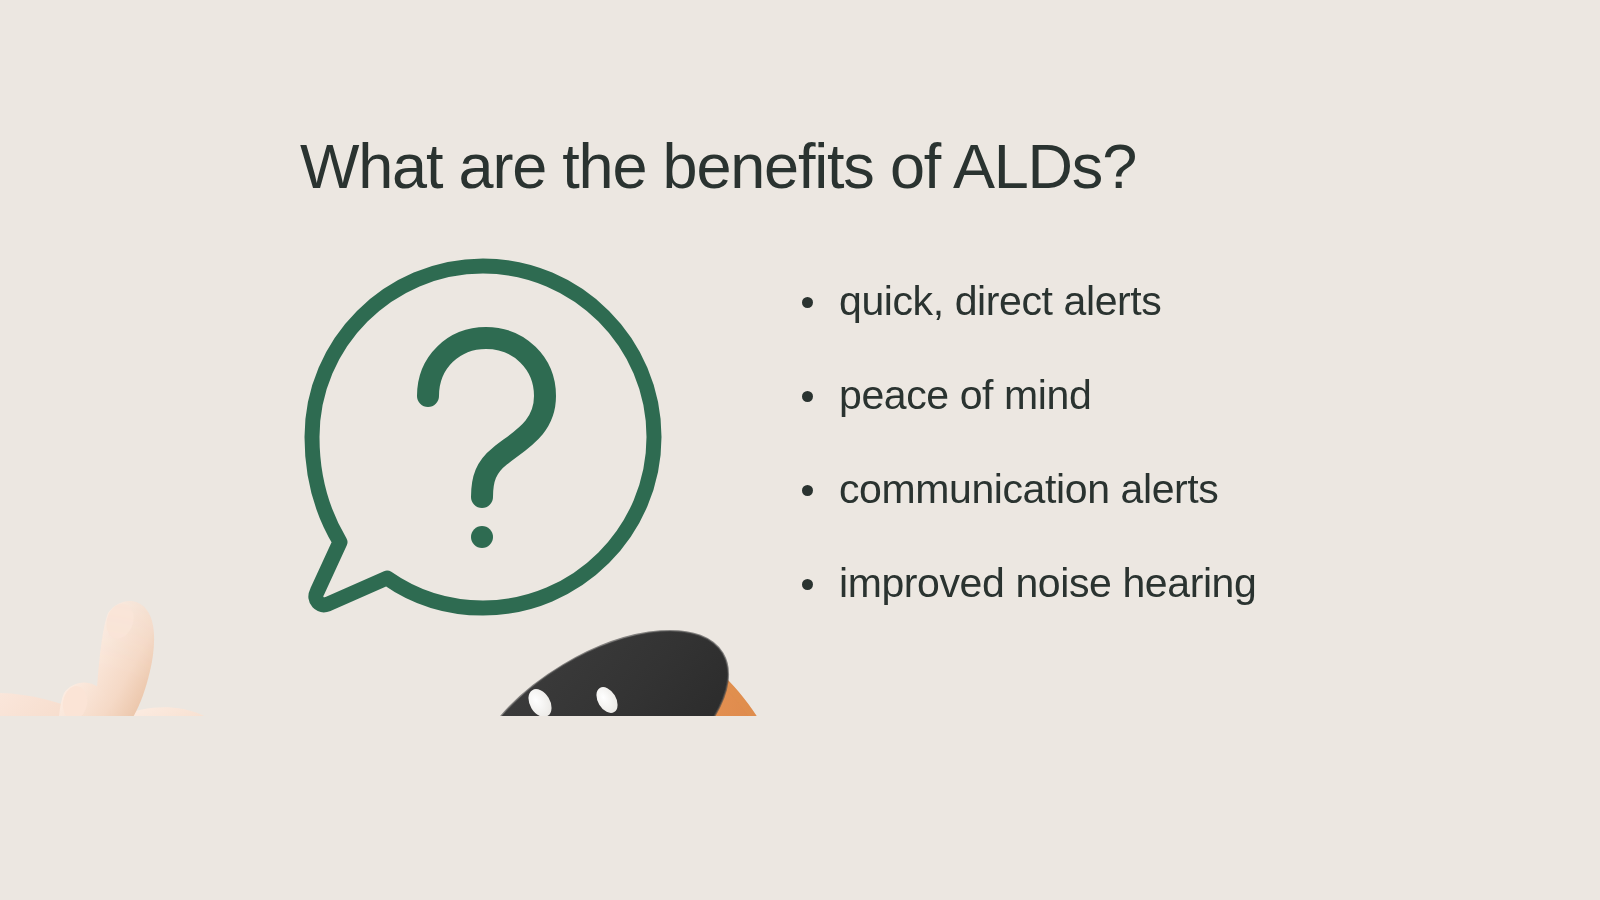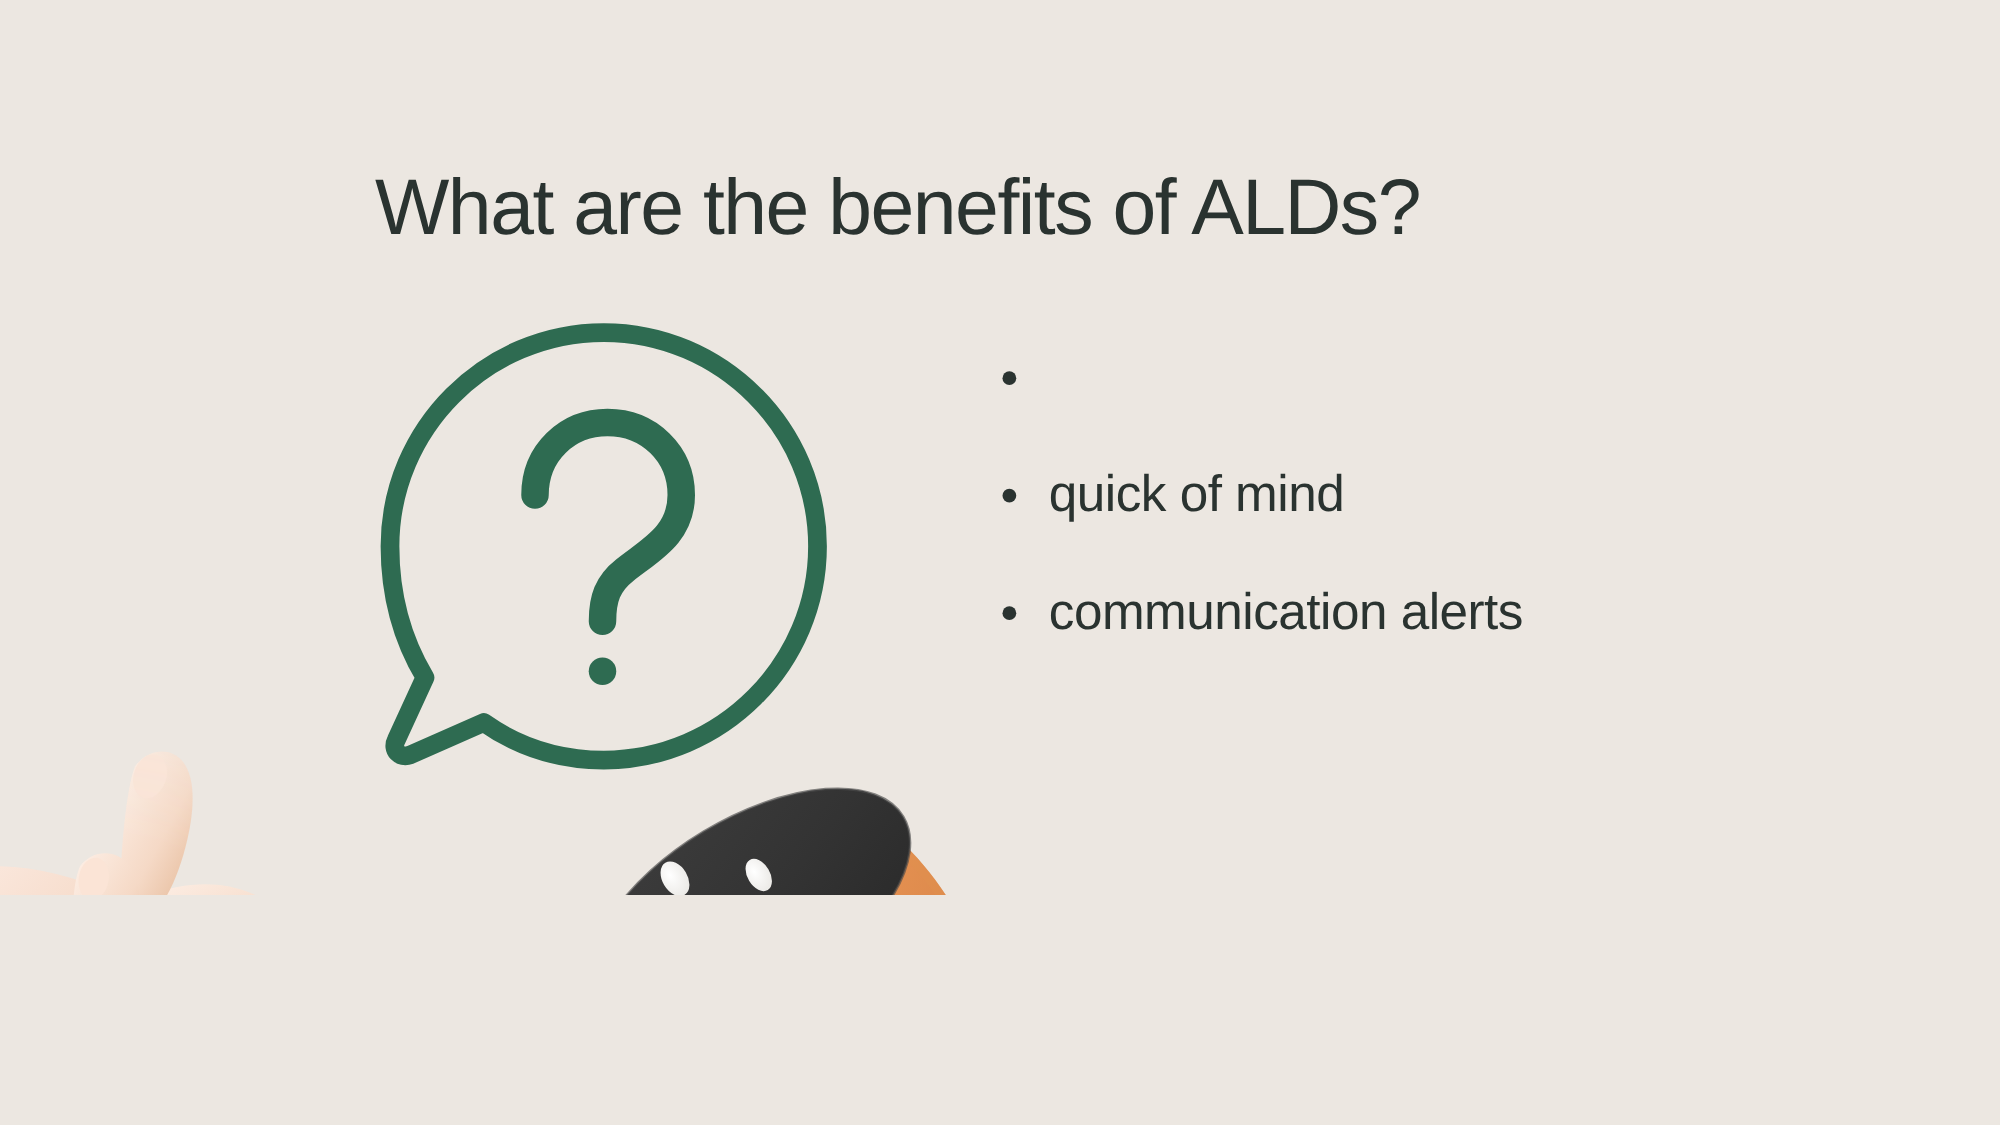--- a/index.html
+++ b/index.html
@@ -242,24 +242,29 @@
 
       <ellipse cx="140" cy="46" rx="13" ry="18" transform="rotate(18 140 46)" fill="#FBE4D6"></ellipse>
       <ellipse cx="95" cy="128" rx="12" ry="17" transform="rotate(10 95 128)" fill="#FBE4D6"></ellipse>
       <ellipse cx="34" cy="196" rx="12" ry="16" transform="rotate(-42 34 196)" fill="#FBE4D6"></ellipse>
     </svg>
   </div>
 
   <ul id="benefits-list">
     <li class="benefit-item">
       <span class="benefit-bullet"></span>
-    </li>
-    <li class="benefit-item">
-      <span class="benefit-bullet"></span>
-      <span class="benefit-label">quick of mind</span>
+      <span class="benefit-label">quick, direct alerts</span>
+    </li>
+    <li class="benefit-item">
+      <span class="benefit-bullet"></span>
+      <span class="benefit-label">peace of mind</span>
     </li>
     <li class="benefit-item">
       <span class="benefit-bullet"></span>
       <span class="benefit-label">communication alerts</span>
     </li>
+    <li class="benefit-item">
+      <span class="benefit-bullet"></span>
+      <span class="benefit-label">improved noise hearing</span>
+    </li>
   </ul>
 
 </div>
 
 </body></html>

